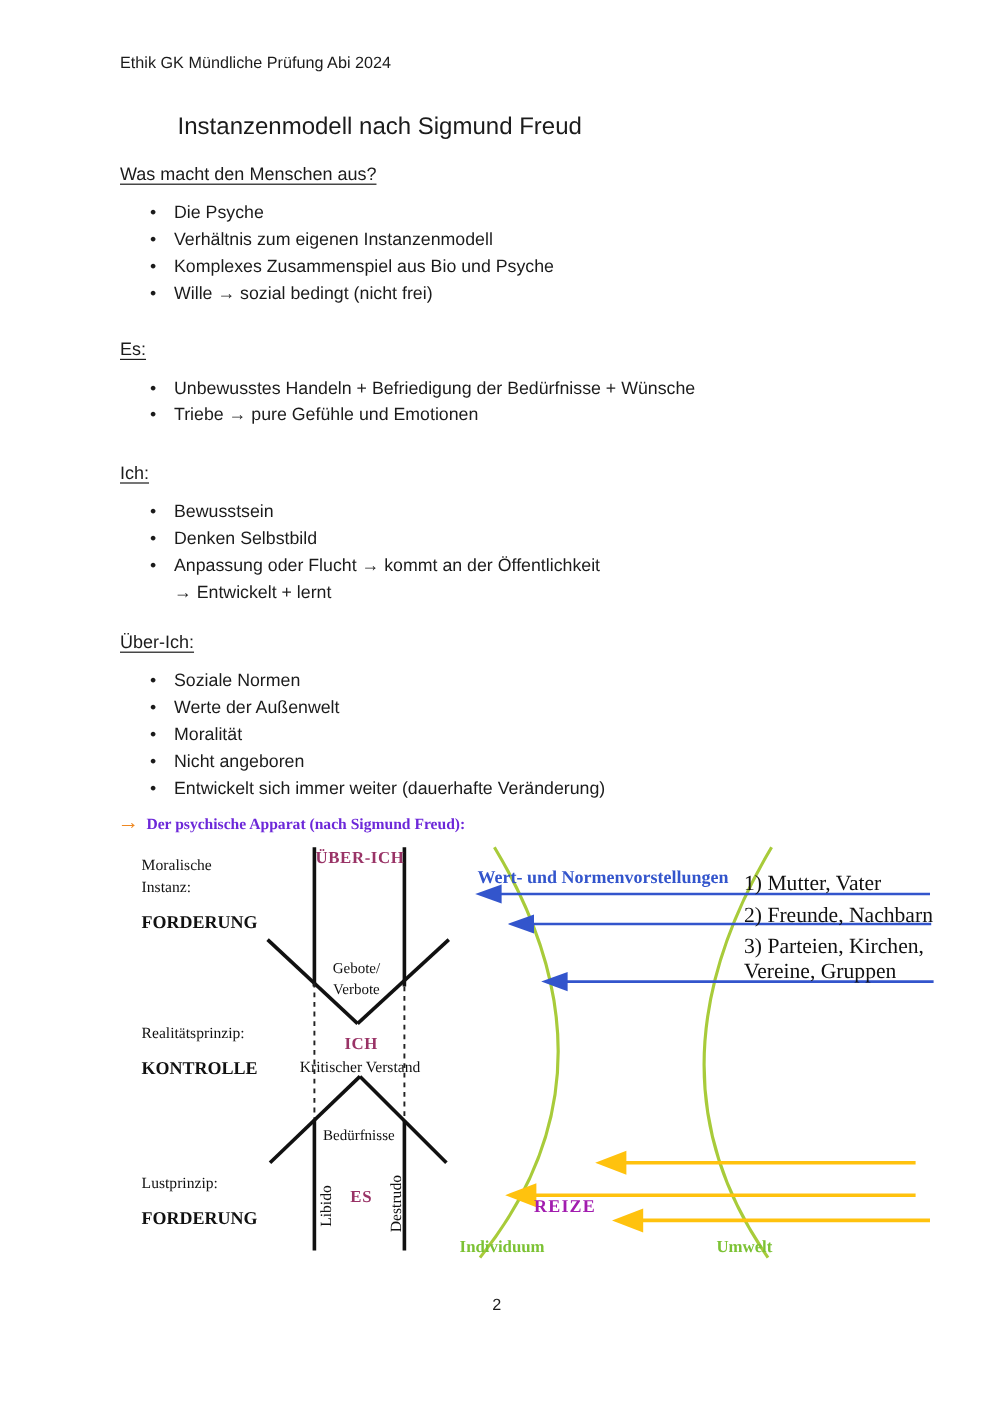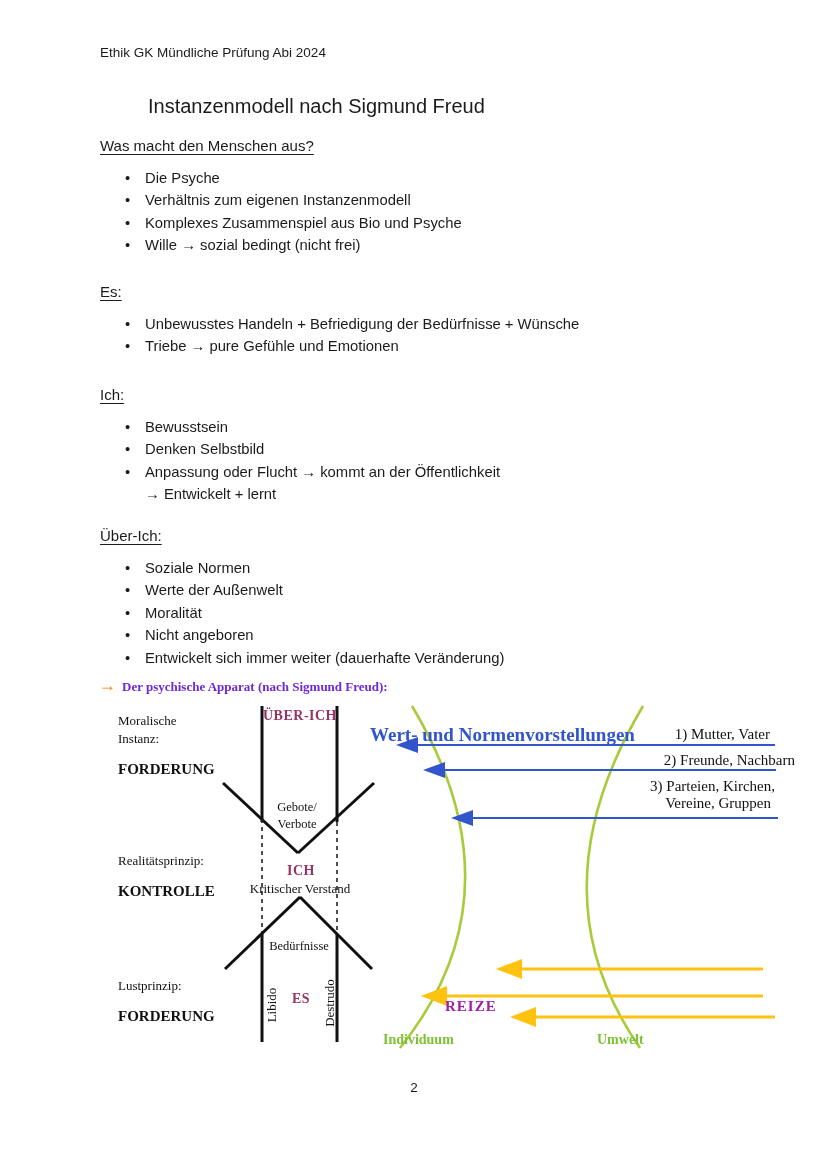--- a/index.html
+++ b/index.html
@@ -36,22 +36,22 @@
     position:absolute;left:100px;top:700px;width:712px;height:360px;
     font-family:"Liberation Serif","DejaVu Serif",serif;color:#111;
   }
   .diagram svg{position:absolute;left:0;top:0;}
   .dlab{position:absolute;white-space:nowrap;}
   .serif13{font-size:13px;line-height:18px;}
   .boldlab{font-weight:bold;font-size:15px;margin-top:12px;}
   .inst{color:#993366;font-weight:bold;font-size:14px;letter-spacing:.5px;text-align:center;}
   .ctr{text-align:center;}
   .rot{transform:rotate(-90deg);transform-origin:center;font-size:13px;text-align:center;}
-  .norms{color:#3355cc;font-weight:bold;font-size:19px;}
-  .src{font-size:15px;text-align:right;}
+  .norms{color:#3355cc;font-weight:bold;font-size:15px;margin-left:28px;}
+  .src{font-size:18px;}
   .reize{color:#a21caf;font-weight:bold;font-size:15px;letter-spacing:1px;}
   .greenlab{color:#7cc234;font-weight:bold;font-size:14px;}
   .pagenum{position:absolute;left:0;top:1080px;width:828px;text-align:center;font-size:13.5px;}
 </style>
 </head>
 <body>
 
 <div class="page">
 
   <div class="hdr">Ethik GK Mündliche Prüfung Abi 2024</div>

